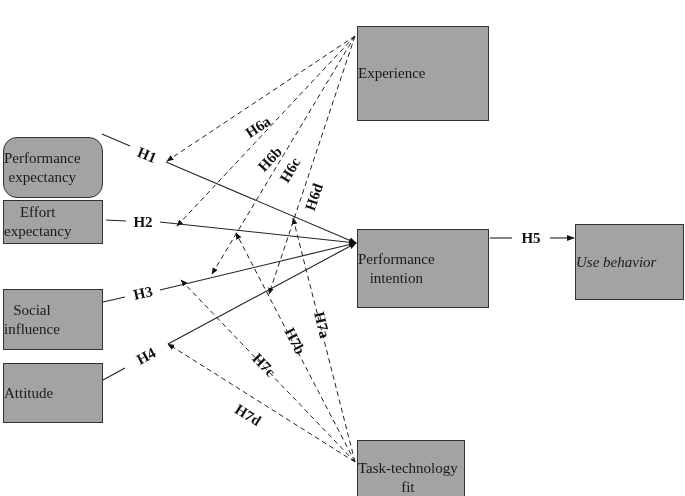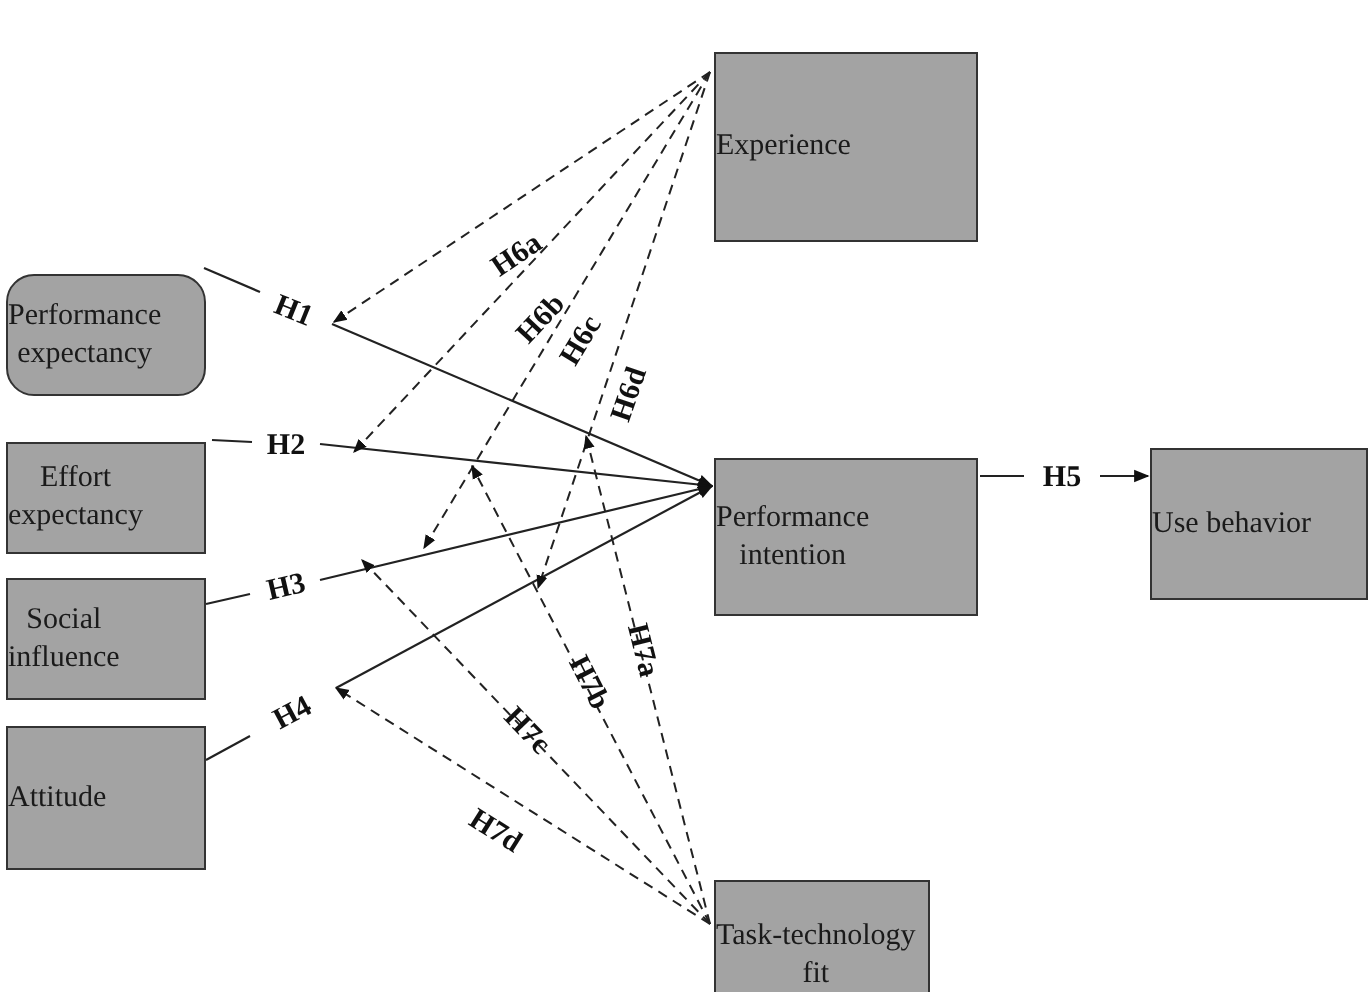--- a/index.html
+++ b/index.html
@@ -72,39 +72,39 @@
 
 <div class="box" style="left:357px; top:2px; width:132px; height:95px;">
   <span>Experience</span>
 </div>
 
 <div class="box" style="left:3px; top:113px; width:100px; height:61px;border-radius:14px;">
   <span>Performance
 expectancy</span>
 </div>
 
-<div class="box" style="left:3px; top:197px; width:100px; height:56px;">
+<div class="box" style="left:3px; top:176px; width:100px; height:44px;">
   <span>Effort
 expectancy</span>
 </div>
 
 <div class="box" style="left:3px; top:265px; width:100px; height:61px;">
   <span>Social
 influence</span>
 </div>
 
-<div class="box" style="left:3px; top:339px; width:100px; height:72px;">
+<div class="box" style="left:3px; top:339px; width:100px; height:60px;">
   <span>Attitude</span>
 </div>
 
 <div class="box" style="left:357px; top:205px; width:132px; height:79px;">
   <span>Performance
 intention</span>
 </div>
 
-<div class="box" style="left:575px; top:200px; width:109px; height:76px;">
+<div class="box" style="left:575px; top:200px; width:109px; height:76px;font-style:italic;">
   <span>Use behavior</span>
 </div>
 
 <div class="box" style="left:357px; top:416px; width:108px; height:75px;">
   <span>Task-technology
 fit</span>
 </div>
 
 </body></html>

